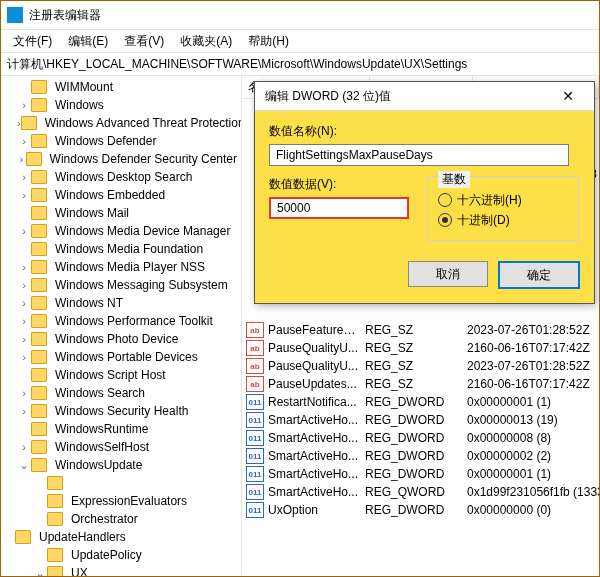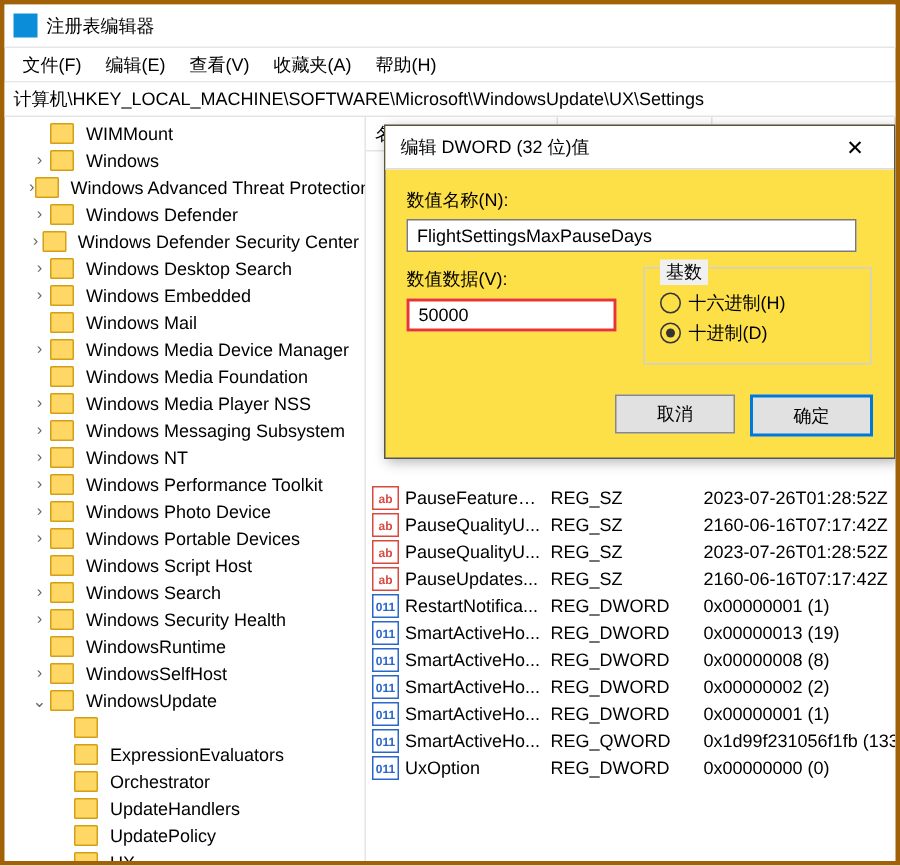--- a/index.html
+++ b/index.html
@@ -1,16 +1,16 @@
 <!DOCTYPE html>
 <html><head>
 <meta charset="utf-8">
 <style>
 html,body{margin:0;padding:0;font-family:"Microsoft YaHei","Segoe UI",sans-serif;font-size:12px;color:#000;background:#fff;}
-.window{width:600px;height:577px;border:3px solid #a16207;box-sizing:border-box;display:flex;flex-direction:column;overflow:hidden;position:relative;}
+.window{width:600px;height:577px;border:1px solid #a16207;box-sizing:border-box;display:flex;flex-direction:column;overflow:hidden;position:relative;}
 .titlebar{height:28px;background:#fff;display:flex;align-items:center;padding:0 6px;border-bottom:1px solid #e5e5e5;}
 .titlebar .appicon{width:16px;height:16px;background:#0b8dd9;margin-right:6px;}
 .titlebar .title{flex:1;}
 .menubar{height:22px;display:flex;align-items:center;padding:0 6px;gap:4px;border-bottom:1px solid #e5e5e5;}
 .menubar span{padding:2px 6px;}
 .addrbar{height:22px;display:flex;align-items:center;padding:0 6px;border-bottom:1px solid #e5e5e5;background:#fff;white-space:nowrap;overflow:hidden;}
 .body{flex:1;display:flex;overflow:hidden;}
 .tree{width:240px;border-right:1px solid #e5e5e5;overflow-y:auto;overflow-x:hidden;padding:2px 0;}
 .tree-item{display:flex;align-items:center;height:18px;white-space:nowrap;}
 .tree-item .tw{width:14px;text-align:center;color:#666;font-size:11px;}
@@ -184,21 +184,21 @@
         <div class="tree-item" style="padding-left: 32px;">
           <span class="tw"></span>
           <span class="folder"></span>
           <span class="label-wrap"><span>ExpressionEvaluators</span></span>
         </div>
         <div class="tree-item" style="padding-left: 32px;">
           <span class="tw"></span>
           <span class="folder"></span>
           <span class="label-wrap"><span>Orchestrator</span></span>
         </div>
-        <div class="tree-item" style="padding-left: 32px;">
+        <div class="tree-item" style="">
           <span class="tw"></span>
           <span class="folder"></span>
           <span class="label-wrap"><span>UpdateHandlers</span></span>
         </div>
         <div class="tree-item" style="padding-left: 32px;">
           <span class="tw"></span>
           <span class="folder"></span>
           <span class="label-wrap"><span>UpdatePolicy</span></span>
         </div>
         <div class="tree-item" style="padding-left: 32px;">

